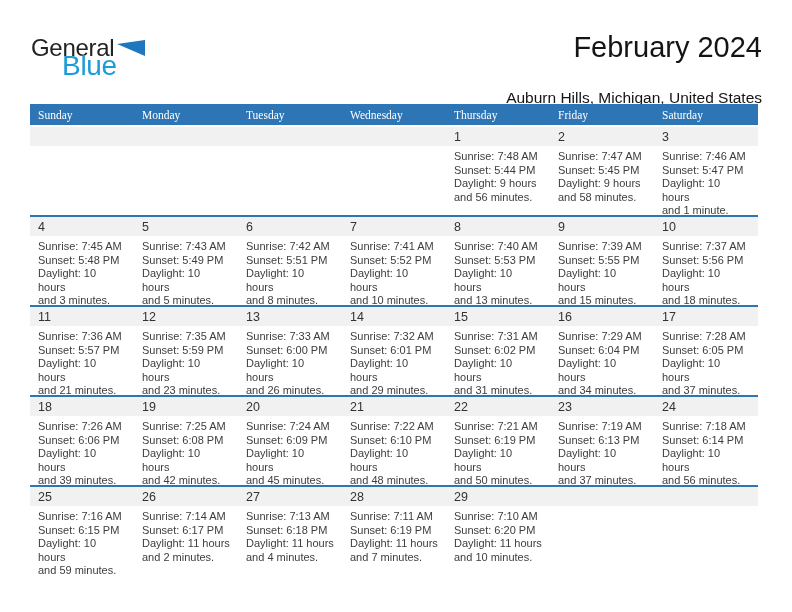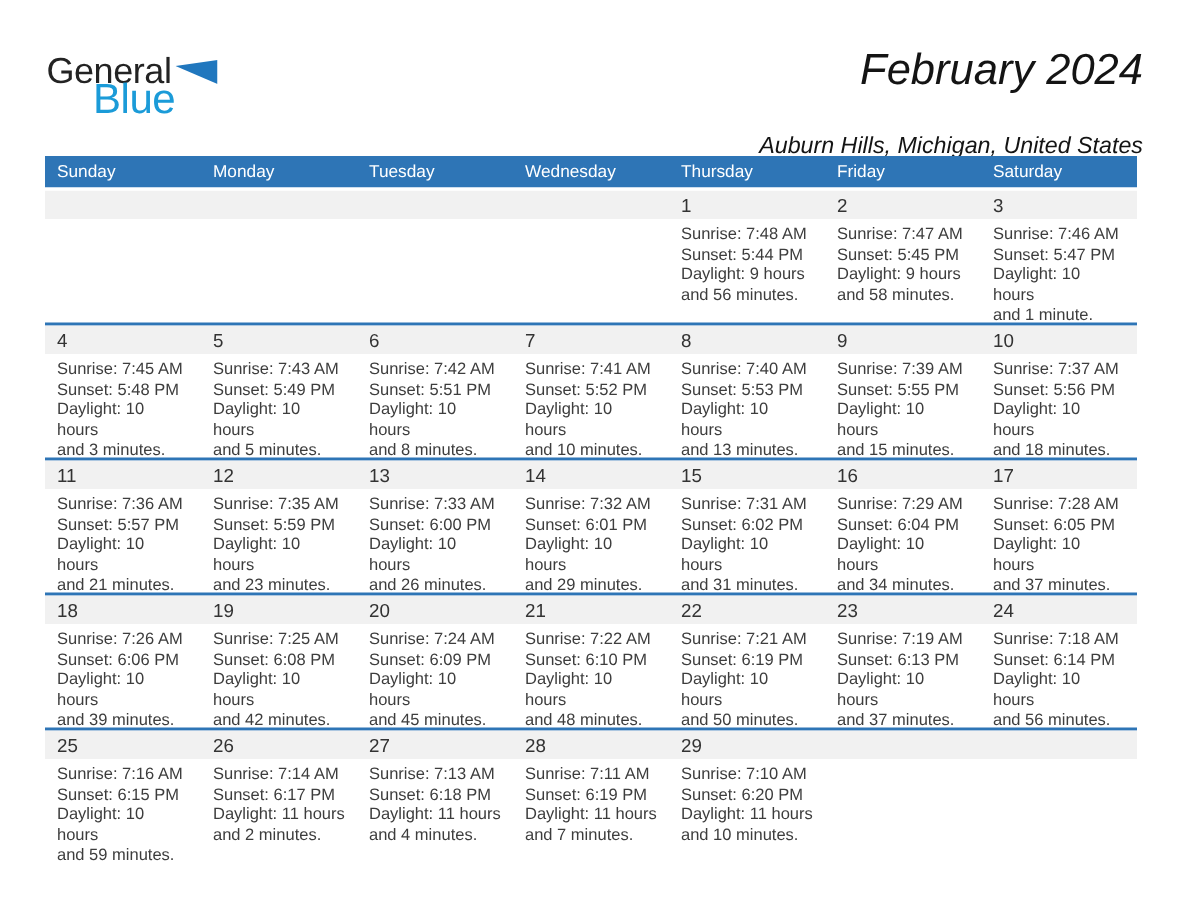--- a/index.html
+++ b/index.html
@@ -7,27 +7,27 @@
     width:792px;height:612px;background:#ffffff;position:relative;overflow:hidden;
     font-family:"Liberation Sans","DejaVu Sans",sans-serif;
     -webkit-font-smoothing:antialiased;
   }
   
   .logo{position:absolute;left:31px;top:36px;}
   .logo-line1{display:flex;align-items:flex-start;font-size:24px;letter-spacing:-0.3px;color:#232323;line-height:24px;justify-content:center;}
   .logo-tri{margin-left:3px;margin-top:4px;}
   .logo-blue{font-size:28px;letter-spacing:-0.3px;color:var(--logo-blue,#1b9bd8);margin:-6px 0 0 31px;line-height:24px;}
   
-  .titleblock{position:absolute;right:30px;top:31px;text-align:right;color:#141414;font-style:italic;}
+  .titleblock{position:absolute;right:30px;top:31px;text-align:right;color:#141414;}
   .title{font-size:29px;line-height:32px;}
   .subtitle{font-size:15.5px;margin-top:26px;}
   
   .cal{position:absolute;left:30px;top:104px;width:728px;}
   .cal-header{display:flex;background:var(--header-blue,#2e75b6);height:21px;}
-  .hcell{flex:1;color:#ffffff;font-size:11.5px;line-height:22px;padding-left:8px;overflow:hidden;}
+  .hcell{flex:1;color:#ffffff;font-size:11.5px;line-height:22px;padding-left:8px;overflow:hidden;font-family:Liberation Serif, serif;}
   .week{display:flex;border-top:2px solid var(--row-line-blue,#2e75b6);height:88px;}
   .week:first-child{border-top-color:#ffffff;}
   .cell{flex:1;overflow:hidden;}
   .band{height:19px;background:var(--band-gray,#f1f1f1);}
   .num{font-size:12.5px;color:#333333;padding-left:8px;line-height:20px;display:inline-block;}
   .cbody{padding:4px 8px 0 8px;}
   .cbody p{margin:0;font-size:11px;line-height:13.6px;color:#3d3d3d;}
 </style>
 </head>
 <body>

